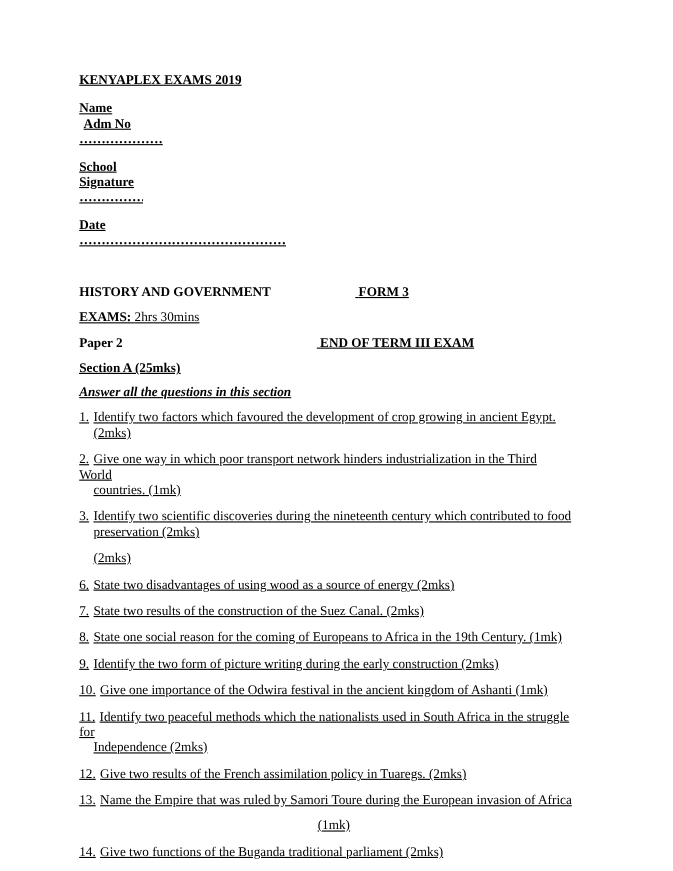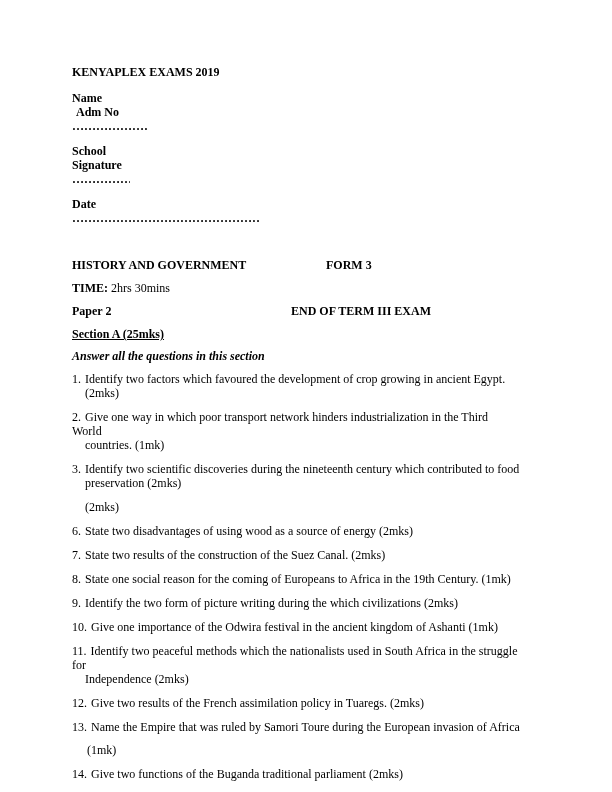--- a/index.html
+++ b/index.html
@@ -12,20 +12,21 @@
     width: 612px;
     height: 792px;
     box-sizing: border-box;
     background: #ffffff;
     color: #000000;
     font-family: "Liberation Serif", "DejaVu Serif", serif;
     font-size: 12px;
     line-height: 14px;
     padding: 65px 92px 0 72px;
     overflow: hidden;
+    text-decoration: underline;
   }
   .b  { font-weight: bold; }
   .bi { font-weight: bold; font-style: italic; }
   .u  { text-decoration: underline; }
 
   
   .exam-title {
     font-weight: bold;
     margin: 0 0 12px 0;
     font-size: 12px;
@@ -60,21 +61,21 @@
   .col-subject { display: inline-block; width: 251px; }
   .col-paper   { display: inline-block; width: 216px; }
   .center-row  { width: 468px; margin-bottom: 8px; line-height: 14px; }
 
   
   .questions { margin-top: 9px; }
   .q { margin-bottom: 10px; }
   .qline { line-height: 14px; }
   .qnum { margin-right: 4px; }
   .cont { padding-left: 13px; }
-  .spaced { margin-top: 9px; padding-left: 15px; }
+  .spaced { margin-top: 9px; padding-left: 15px; text-align: center; }
 </style>
 </head>
 <body>
 
 <div class="page">
 
   <header>
     <h1 class="exam-title">KENYAPLEX EXAMS 2019</h1>
 
     <div class="fill-line">
@@ -96,21 +97,21 @@
       <span class="dots-fixed dots-date">…………………………………………………………</span>
     </div>
   </header>
 
   <section class="meta-block">
     <div class="meta-row">
       <span class="col-subject b">HISTORY AND GOVERNMENT</span>
       <span class="b">FORM 3</span>
     </div>
     <div class="meta-row">
-      <span class="b">TIME:</span>
+      <span class="b">EXAMS:</span>
       <span>2hrs 30mins</span>
     </div>
     <div class="meta-row">
       <span class="col-paper b">Paper 2</span>
       <span class="b">END OF TERM III EXAM</span>
     </div>
     <div class="center-row">
       <span class="b u">Section A (25mks)</span>
     </div>
     <div class="center-row">
@@ -146,21 +147,21 @@
 
     <div class="q">
       <div class="qline"><span class="qnum">7.</span><span>State two results of the construction of the Suez Canal. (2mks)</span></div>
     </div>
 
     <div class="q">
       <div class="qline"><span class="qnum">8.</span><span>State one social reason for the coming of Europeans to Africa in the 19th Century. (1mk)</span></div>
     </div>
 
     <div class="q">
-      <div class="qline"><span class="qnum">9.</span><span>Identify the two form of picture writing during the which civilizations (2mks)</span></div>
+      <div class="qline"><span class="qnum">9.</span><span>Identify the two form of picture writing during the early construction (2mks)</span></div>
     </div>
 
     <div class="q">
       <div class="qline"><span class="qnum">10.</span><span>Give one importance of the Odwira festival in the ancient kingdom of Ashanti (1mk)</span></div>
     </div>
 
     <div class="q">
       <div class="qline"><span class="qnum">11.</span><span>Identify two peaceful methods which the nationalists used in South Africa in the struggle for</span></div>
       <div class="qline cont">Independence (2mks)</div>
     </div>

